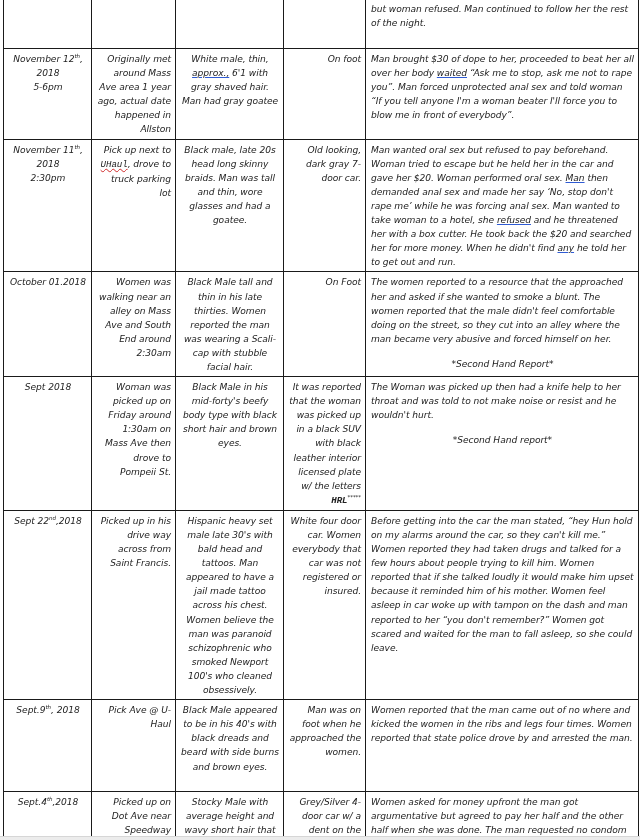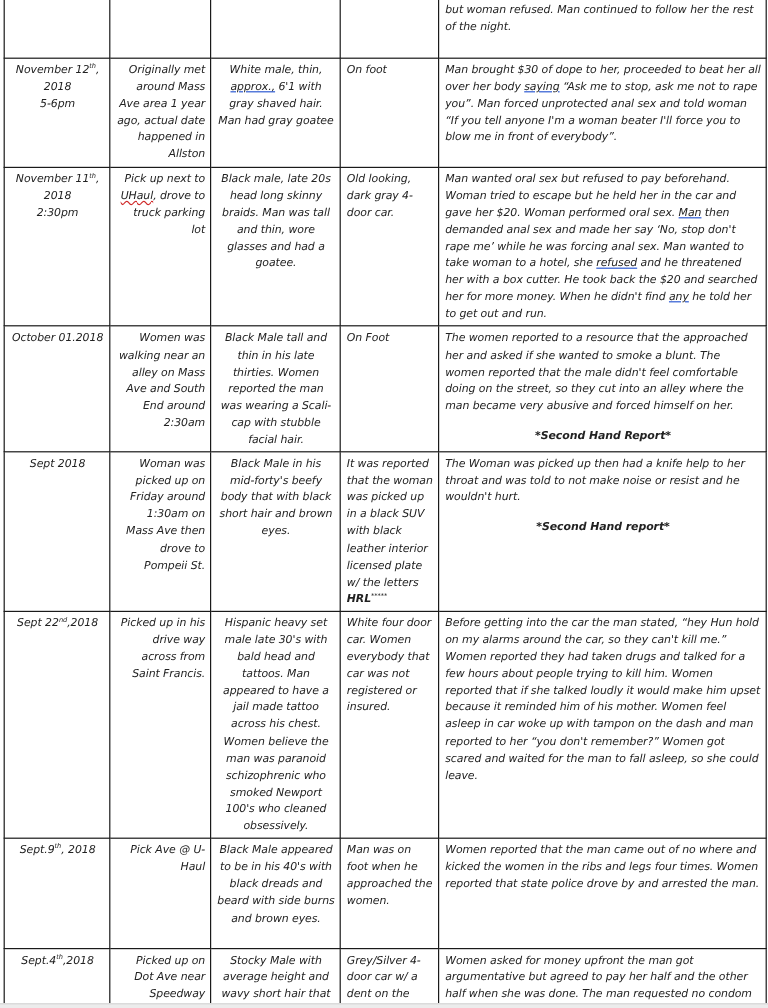--- a/index.html
+++ b/index.html
@@ -39,42 +39,43 @@
       line-height: 14.1px;
       color: #222222;
       padding: 3px 4px 2px 5px;
       letter-spacing: -0.05px;
       overflow: hidden;
       word-wrap: break-word;
     }
     td.c-date { text-align: center; }
     td.c-loc { text-align: right; }
     td.c-desc { text-align: center; }
-    td.c-veh { text-align: left; }
+    td.c-veh { text-align: right; }
     td.c-narr { text-align: left; }
     .note {
       display: block;
       text-align: center;
-      font-weight: bold;
+      font-weight: normal;
       margin-top: 11px;
     }
     sup {
       font-size: 5.5px;
       line-height: 0;
       vertical-align: super;
     }
     .ul-blue {
       text-decoration: underline;
       text-decoration-color: #2f5bd3;
     }
     .ul-red {
       text-decoration: underline wavy;
       text-decoration-color: #d02a2a;
+      font-family: Liberation Mono, monospace;
     }
-    .b { font-weight: bold; }
+    .b { font-weight: bold; font-family: Liberation Mono, monospace; }
     .bottom-strip {
       position: absolute;
       left: 0;
       top: 836px;
       width: 640px;
       height: 4px;
       background: #ececec;
       border-top: 1px solid #d6d6d6;
     }
   </style>
@@ -104,54 +105,54 @@
         <td class="c-date">
           <span>November 12</span><sup>th</sup><span>, 2018</span><br>
           <span>5-6pm</span>
         </td>
         <td class="c-loc">Originally met around Mass Ave area 1 year ago, actual date happened in Allston</td>
         <td class="c-desc">
           <span>White male, thin, </span><span class="ul-blue">approx.,</span><span> 6'1 with gray shaved hair. Man had gray goatee</span>
         </td>
         <td class="c-veh">On foot</td>
         <td class="c-narr">
-          <span>Man brought $30 of dope to her, proceeded to beat her all over her body </span><span class="ul-blue">saying</span><span> “Ask me to stop, ask me not to rape you”. Man forced unprotected anal sex and told woman “If you tell anyone I'm a woman beater I'll force you to blow me in front of everybody”.</span>
+          <span>Man brought $30 of dope to her, proceeded to beat her all over her body </span><span class="ul-blue">waited</span><span> “Ask me to stop, ask me not to rape you”. Man forced unprotected anal sex and told woman “If you tell anyone I'm a woman beater I'll force you to blow me in front of everybody”.</span>
         </td>
       </tr>
 
       <tr style="height:109px">
         <td class="c-date">
           <span>November 11</span><sup>th</sup><span>, 2018</span><br>
           <span>2:30pm</span>
         </td>
         <td class="c-loc">
           <span>Pick up next to </span><span class="ul-red">UHaul</span><span>, drove to truck parking lot</span>
         </td>
         <td class="c-desc">Black male, late 20s head long skinny braids. Man was tall and thin, wore glasses and had a goatee.</td>
-        <td class="c-veh">Old looking, dark gray 4-door car.</td>
+        <td class="c-veh">Old looking, dark gray 7-door car.</td>
         <td class="c-narr">
           <span>Man wanted oral sex but refused to pay beforehand. Woman tried to escape but he held her in the car and gave her $20. Woman performed oral sex. </span><span class="ul-blue">Man</span><span> then demanded anal sex and made her say ‘No, stop don't rape me’ while he was forcing anal sex. Man wanted to take woman to a hotel, she </span><span class="ul-blue">refused</span><span> and he threatened her with a box cutter. He took back the $20 and searched her for more money. When he didn't find </span><span class="ul-blue">any</span><span> he told her to get out and run.</span>
         </td>
       </tr>
 
       <tr style="height:95px">
         <td class="c-date">October 01.2018</td>
         <td class="c-loc">Women was walking near an alley on Mass Ave and South End around 2:30am</td>
         <td class="c-desc">Black Male tall and thin in his late thirties. Women reported the man was wearing a Scali-cap with stubble facial hair.</td>
         <td class="c-veh">On Foot</td>
         <td class="c-narr">
           <span>The women reported to a resource that the approached her and asked if she wanted to smoke a blunt. The women reported that the male didn't feel comfortable doing on the street, so they cut into an alley where the man became very abusive and forced himself on her.</span>
           <span class="note">*Second Hand Report*</span>
         </td>
       </tr>
 
       <tr style="height:110px">
         <td class="c-date">Sept 2018</td>
         <td class="c-loc">Woman was picked up on Friday around 1:30am on Mass Ave then drove to Pompeii St.</td>
-        <td class="c-desc">Black Male in his mid-forty's beefy body that with black short hair and brown eyes.</td>
+        <td class="c-desc">Black Male in his mid-forty's beefy body type with black short hair and brown eyes.</td>
         <td class="c-veh">
           <span>It was reported that the woman was picked up in a black SUV with black leather interior licensed plate w/ the letters </span><span class="b">HRL</span><sup>*****</sup>
         </td>
         <td class="c-narr">
           <span>The Woman was picked up then had a knife help to her throat and was told to not make noise or resist and he wouldn't hurt.</span>
           <span class="note">*Second Hand report*</span>
         </td>
       </tr>
 
       <tr style="height:130px">

